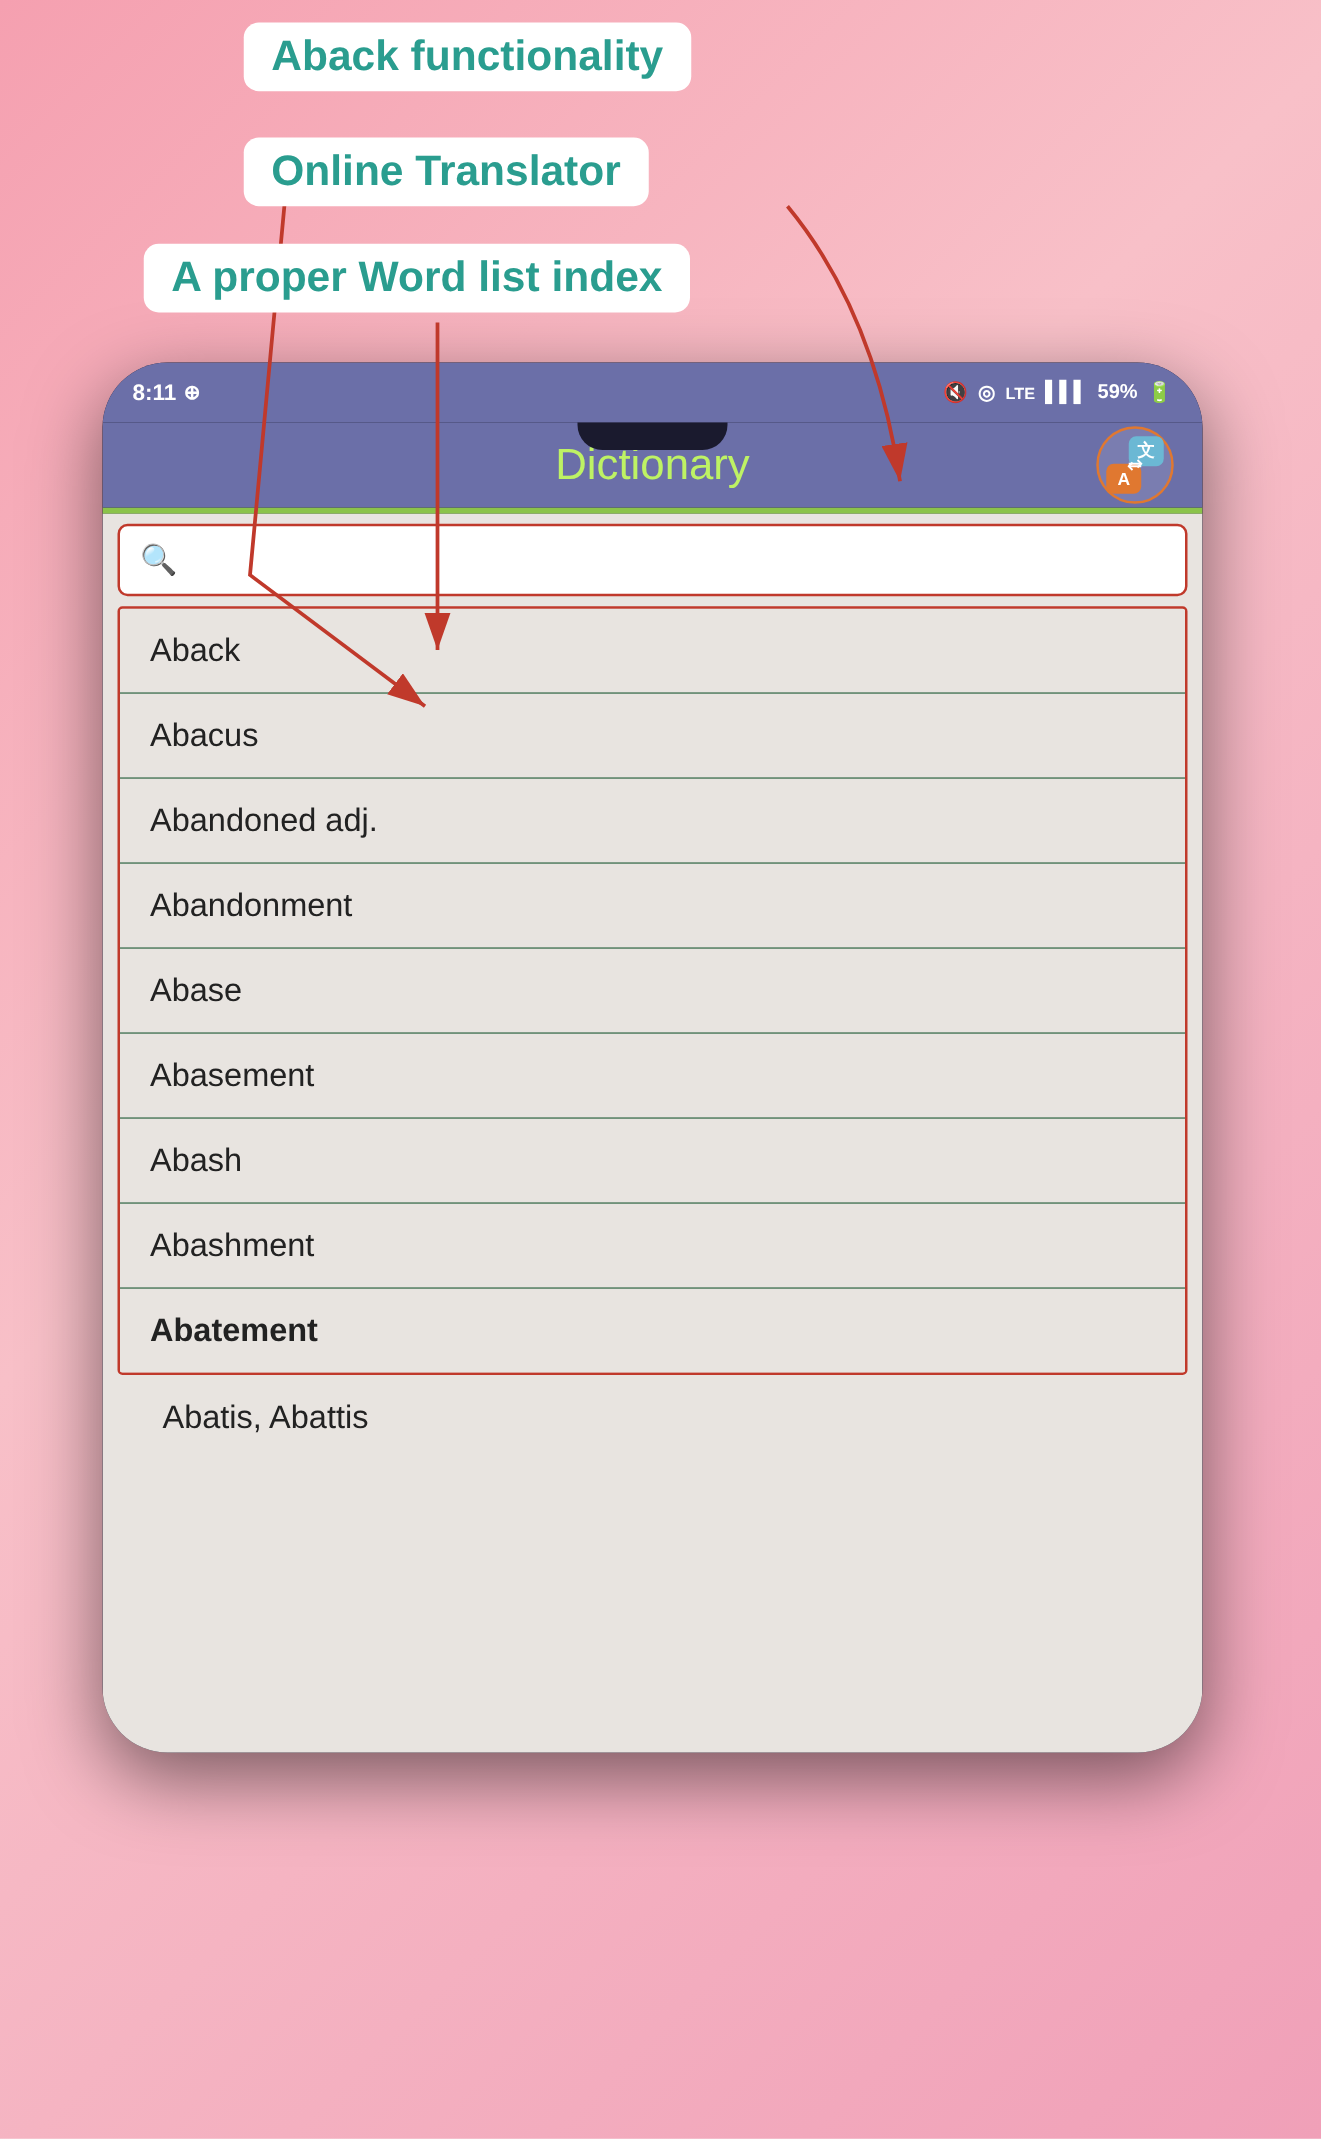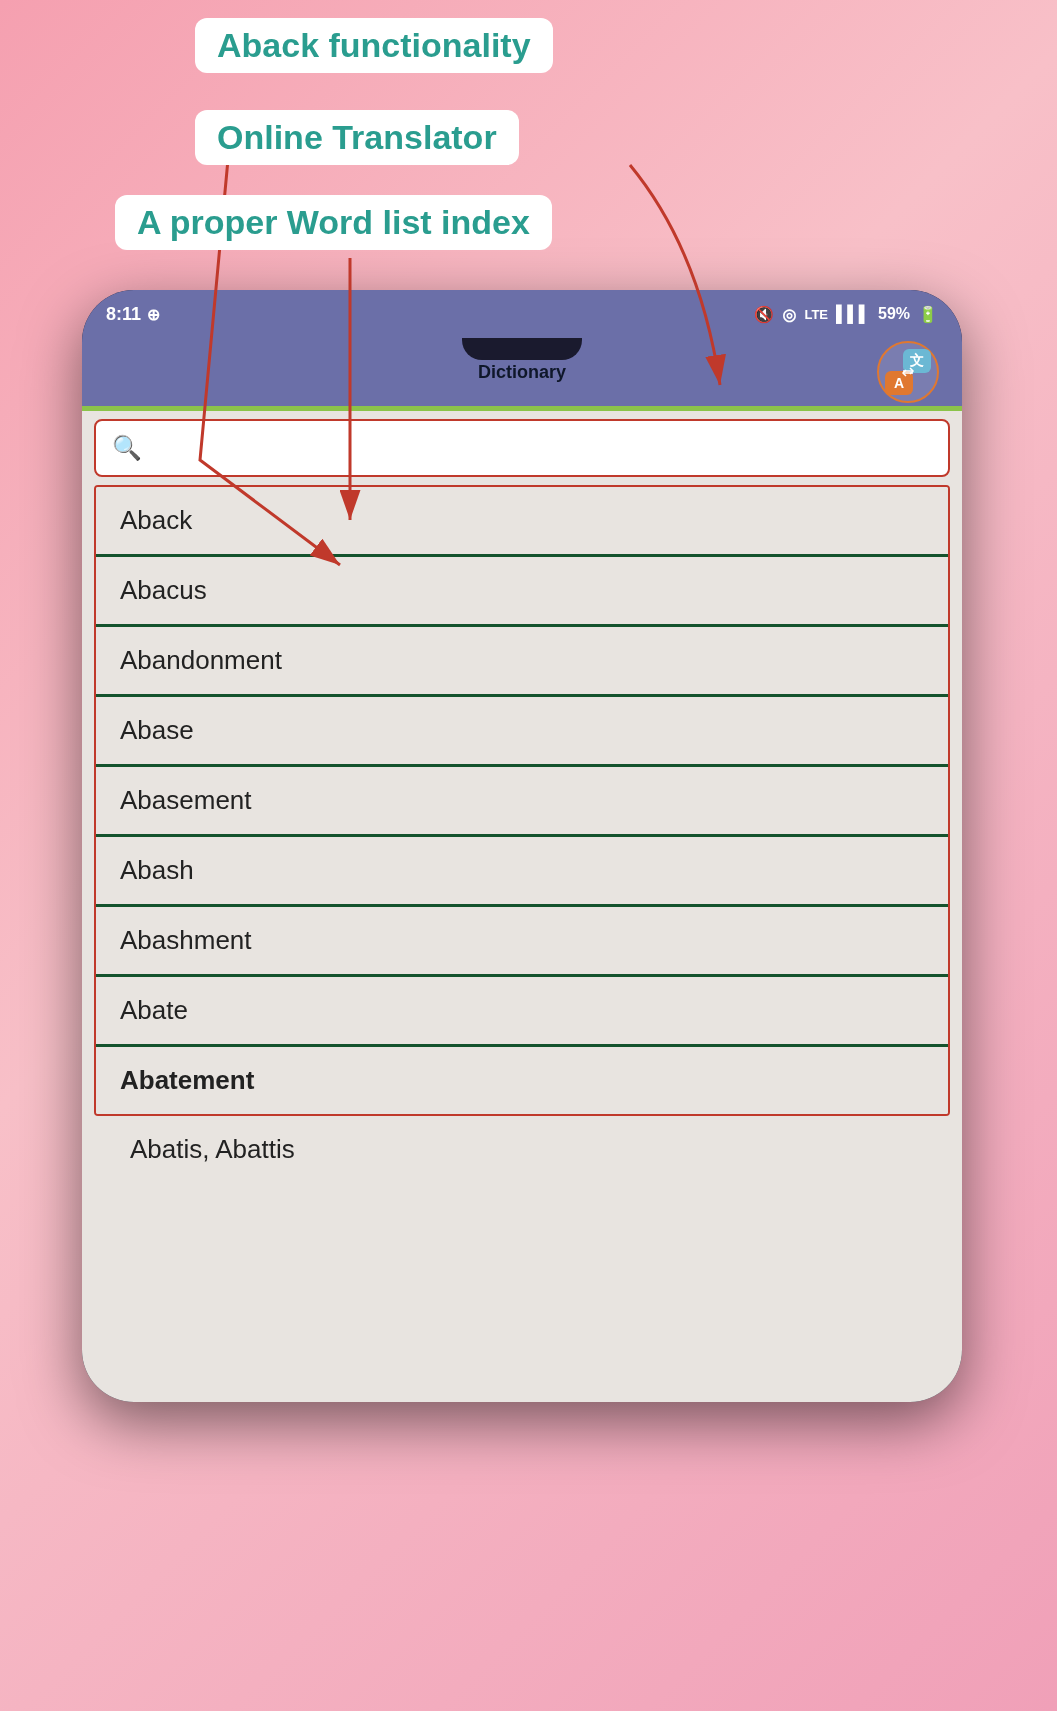--- a/index.html
+++ b/index.html
@@ -108,23 +108,23 @@
       background: #6b6fa8;
       height: 68px;
       display: flex;
       align-items: center;
       justify-content: center;
       position: relative;
       padding: 0 20px;
     }
 
     .app-title {
-      color: #0f172a;
-      font-size: 18px;
-      font-weight: 700;
+      color: #bef264;
+      font-size: 35px;
+      font-weight: 400;
     }
 
     .translator-btn {
       position: absolute;
       right: 20px;
       width: 68px;
       height: 68px;
       background: transparent;
       border: none;
       cursor: pointer;
@@ -212,21 +212,21 @@
       margin: 0 12px;
       background: #e8e4e0;
       border-radius: 4px;
       overflow: hidden;
     }
 
     .word-item {
       padding: 18px 24px;
       font-size: 26px;
       color: #222;
-      border-bottom: 3px solid #14532d;
+      border-bottom: 1px solid #14532d;
       background: #e8e4e0;
       cursor: pointer;
     }
 
     .word-item:last-child {
       border-bottom: none;
       font-weight: bold;
     }
 
     
@@ -320,25 +320,25 @@
   <div class="screen-content">
 
     <div class="search-container">
       <div class="search-icon-wrap">🔍</div>
       <input class="search-input" type="text" placeholder="" style="">
     </div>
 
     <div class="word-list-container">
       <div class="word-item">Aback</div>
       <div class="word-item">Abacus</div>
+      <div class="word-item">Abandoned adj.</div>
       <div class="word-item">Abandonment</div>
       <div class="word-item">Abase</div>
       <div class="word-item">Abasement</div>
       <div class="word-item">Abash</div>
       <div class="word-item">Abashment</div>
-      <div class="word-item">Abate</div>
       <div class="word-item">Abatement</div>
     </div>
 
     <div class="word-item-outside">Abatis, Abattis</div>
 
   </div>
 </div>
 
 </body></html>

